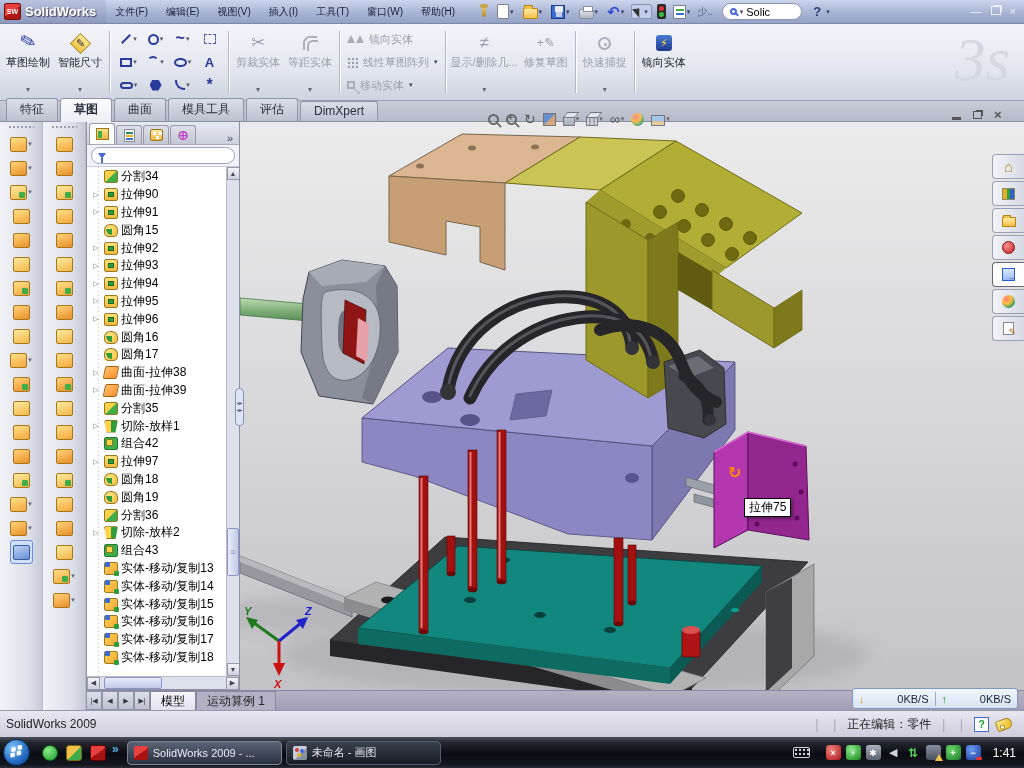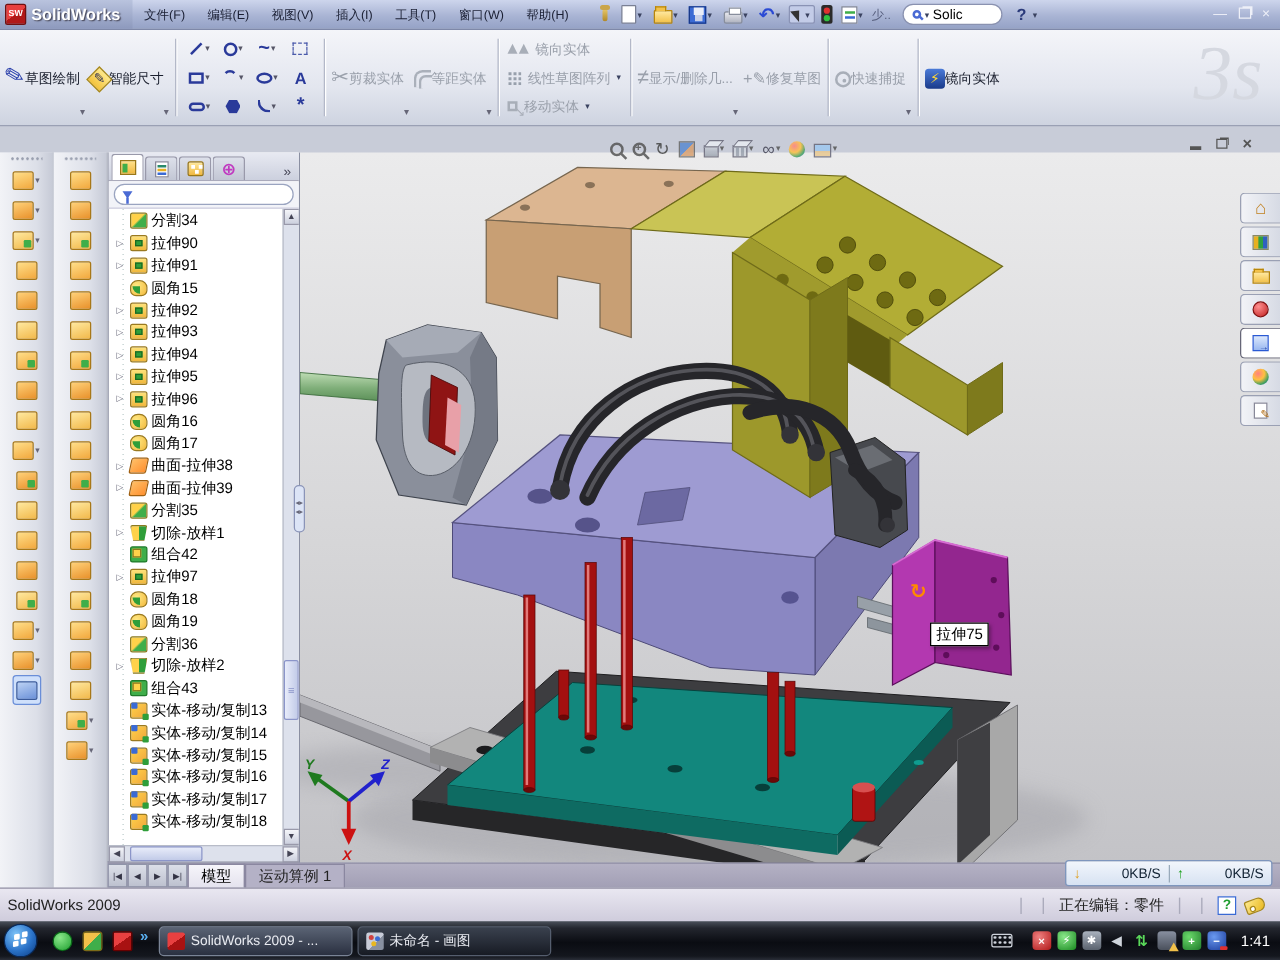--- a/index.html
+++ b/index.html
@@ -40,21 +40,21 @@
 .i-mag::after{content:"";position:absolute;width:5px;height:2px;background:#4a6ad4;transform:rotate(45deg);right:-4px;bottom:-2px}
 .search input{border:none;outline:none;width:48px;font-size:11px;font-family:inherit}
 .helpq{color:#2a3a7a;font-weight:bold;font-size:13px;margin-left:6px}
 .winctl{display:flex;gap:9px;margin-left:10px;margin-right:8px;color:#eef0f8}
 .winctl span{font-size:11px;line-height:11px}
 .wrestore{width:10px;height:9px;border:1px solid #eef0f8;box-shadow:2px -2px 0 -1px #eef0f8}
 
 
 #toolbar{position:absolute;left:0;top:24px;width:1024px;height:77px;background:linear-gradient(180deg,#f4f5f9 0%,#e3e6ef 60%,#ced3e0 100%);border-bottom:1px solid #9aa0b4;display:flex;align-items:stretch;padding:3px 2px}
 .tsep{width:1px;background:#b3b8c8;margin:4px 3px;box-shadow:1px 0 0 #fff}
-.tbtn{display:flex;align-items:center;justify-content:flex-start;min-width:52px;padding:4px 2px 1px;font-size:11px;line-height:13px;text-align:left;color:#1a1f2e;border-radius:3px}
+.tbtn{display:flex;flex-direction:column;align-items:center;justify-content:flex-start;min-width:52px;padding:4px 2px 1px;font-size:11px;line-height:13px;text-align:left;color:#1a1f2e;border-radius:3px}
 .tbtn .bigico{height:24px;display:flex;align-items:center;justify-content:center;margin-bottom:1px}
 .tbtn .dd{font-size:8px;color:#667;margin-top:auto}
 .tbtn.gray,.lbtn.gray{color:#9aa0ab}
 .ico-sketch::before{content:"✎";font-size:19px;color:#2a3faa;display:inline-block;transform:rotate(-15deg)}
 .ico-dim{width:15px;height:15px;background:linear-gradient(#ffe98a,#f2c23c);border:1px solid #a8881a;transform:rotate(45deg);position:relative}
 .ico-dim::before{content:"✎";position:absolute;font-size:11px;color:#335;transform:rotate(-45deg);left:2px;top:0}
 .ico-trim::before{content:"✂";font-size:17px;color:#9aa0ab}
 .ico-convert{width:15px;height:13px;border:2px solid #2a3a9a;position:relative;background:#fff}
 .ico-convert::before{content:"";position:absolute;top:-6px;left:2px;width:13px;height:4px;background:#dce4fa;border:1px solid #2a3a9a;transform:skewX(-42deg)}
 .ico-offset{width:14px;height:14px;border:2px solid #aab0ba;border-radius:50% 0 0 0;border-right:none;border-bottom:none;position:relative}
@@ -431,20 +431,28 @@
     <div class="tsep"></div>
     <div class="tbtn">
       <span class="bigico">
           <span class="ico-rapid"></span>
         </span>
       <span>镜向实体</span>
     </div>
   </div>
   <div id="watermark">3s</div>
 
+  <div id="tabbar">
+      <span class="rtab">特征</span>
+      <span class="rtab active">草图</span>
+      <span class="rtab">曲面</span>
+      <span class="rtab">模具工具</span>
+      <span class="rtab">评估</span>
+      <span class="rtab">DimXpert</span>
+    </div>
 
   <div id="leftbar">
     <div class="lcol" id="lcol1">
         <span class="lgrip"></span>
         <span class="lrow">
           <span class="lb-ico"></span>
           <span class="lb-dd">▾</span>
         </span>
         <span class="lrow">
           <span class="lb-ico"></span>

